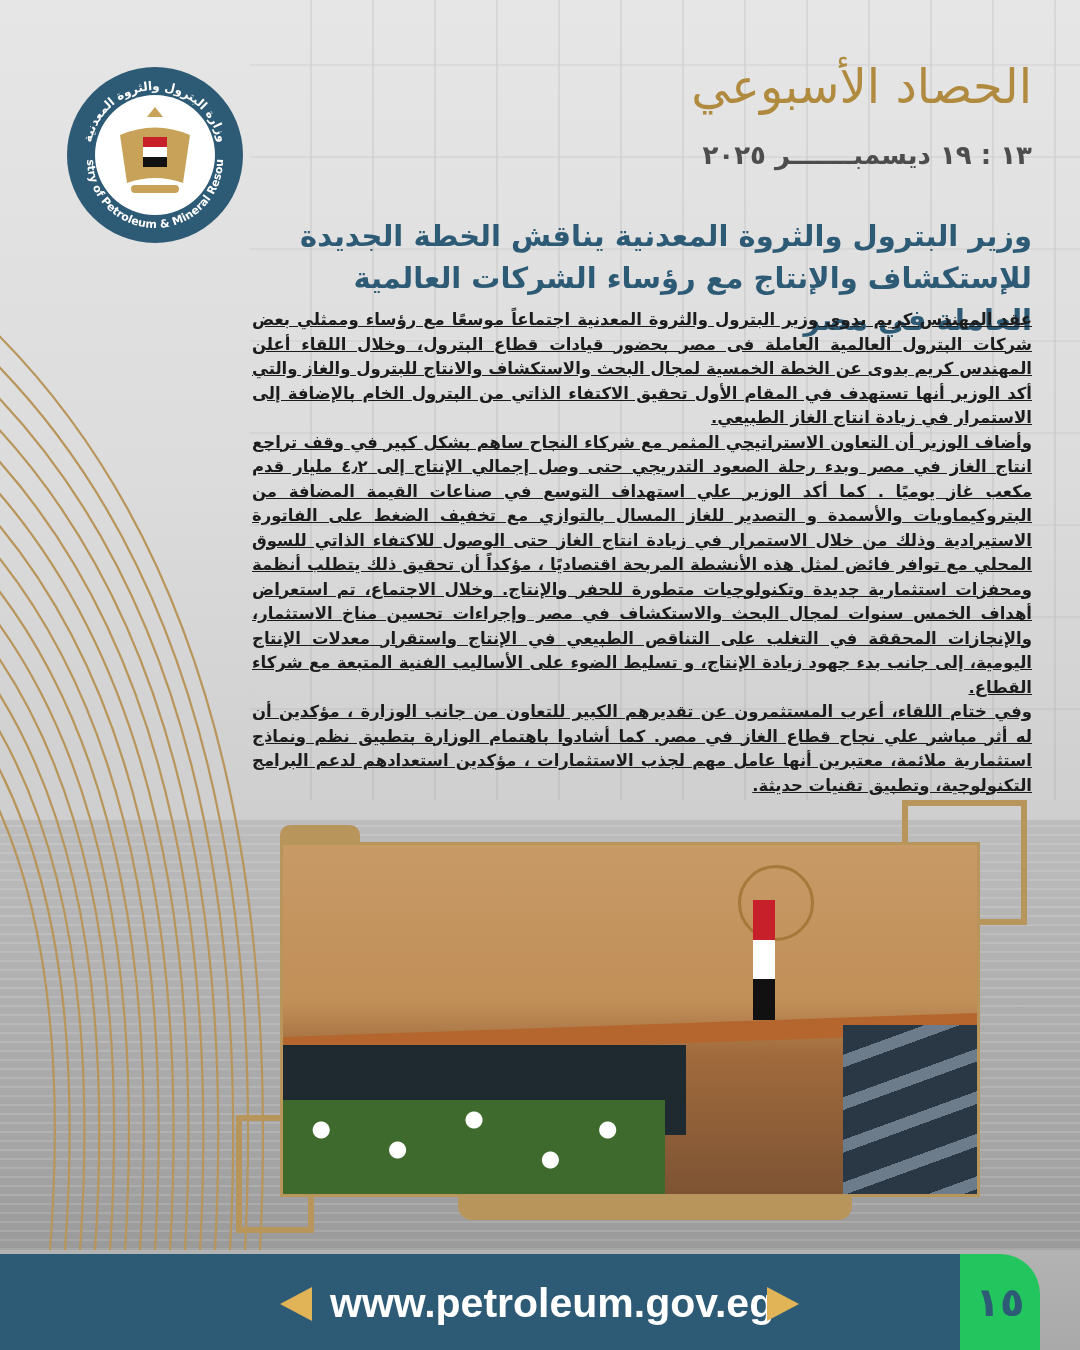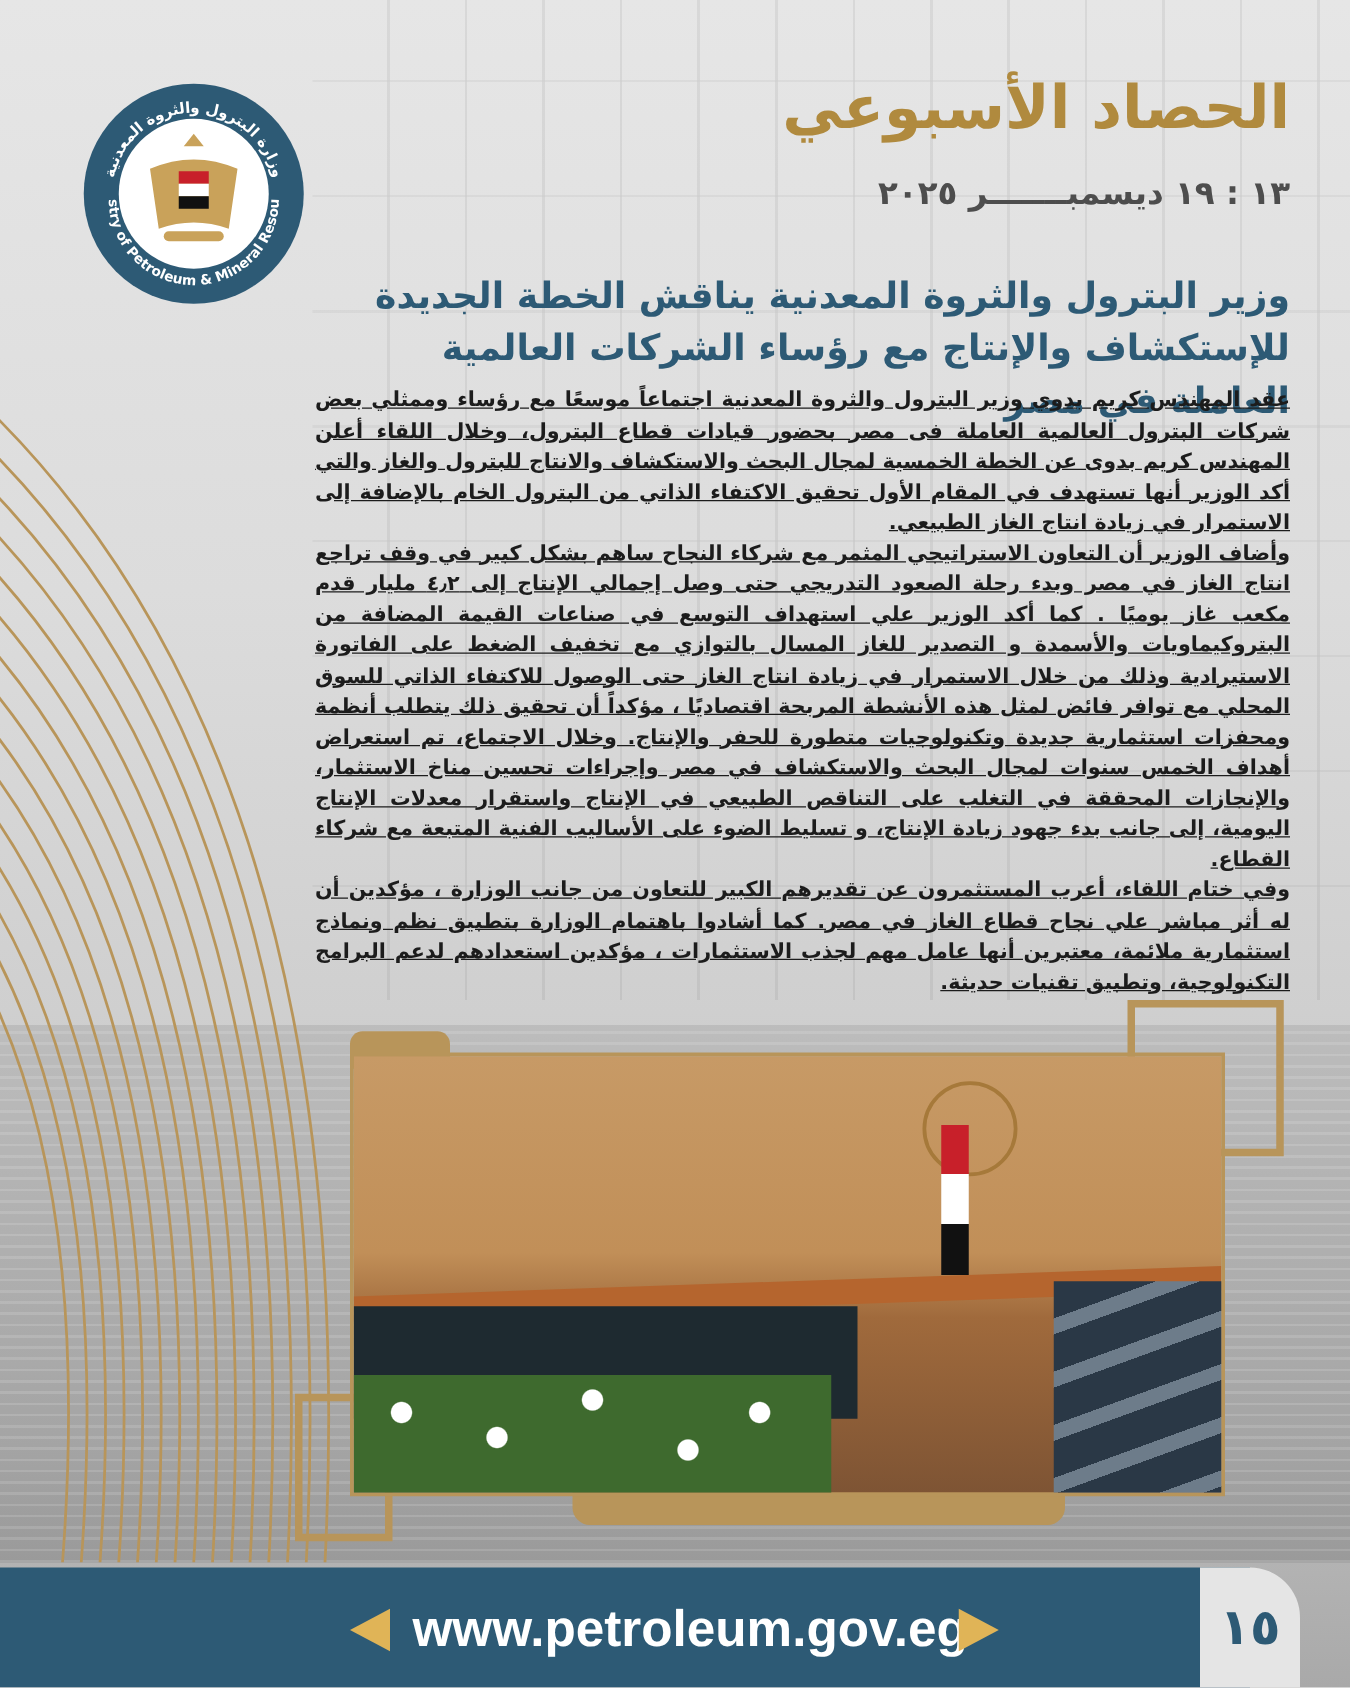--- a/index.html
+++ b/index.html
@@ -16,21 +16,21 @@
   }
   .bg-sea {
     position:absolute; left:0; top:820px; width:1080px; height:430px; opacity:0.35;
     background: repeating-linear-gradient(0deg, rgba(255,255,255,.25) 0 2px, transparent 2px 9px),
                 linear-gradient(180deg, #9c9c9c, #6e6e6e);
   }
   .arcs { position:absolute; left:0; top:150px; width:520px; height:1100px; }
   .logo { position:absolute; left:65px; top:65px; width:180px; height:180px; }
   .title {
     position:absolute; right:48px; top:58px; margin:0;
-    color:#b08a3e; font-size:48px; font-weight:bold; direction:rtl;
+    color:#b08a3e; font-size:48px; font-weight:normal; direction:rtl;
   }
   .date {
     position:absolute; right:48px; top:140px; margin:0;
     color:#4d4d4d; font-size:26px; font-weight:bold; direction:rtl;
   }
   .headline {
     position:absolute; right:48px; top:215px; width:780px; margin:0;
     color:#2d5a75; font-size:29px; font-weight:bold; line-height:42px;
     direction:rtl; text-align:right;
   }
@@ -61,21 +61,21 @@
   .ph-flag { position:absolute; left:470px; top:55px; width:22px; height:120px;
     background: linear-gradient(180deg, #c8202a 0 33%, #fff 33% 66%, #111 66%); }
   .ph-emblem { position:absolute; left:455px; top:20px; width:70px; height:70px; border-radius:50%; border:3px solid #a6793a; }
   .ph-people { position:absolute; left:560px; top:180px; width:140px; height:175px;
     background: repeating-linear-gradient(160deg, #2a3846 0 28px, #6d7c8a 28px 40px); }
   .footer {
     position:absolute; left:0; top:1254px; width:1000px; height:96px; background:#2d5a75;
   }
   .page-tab {
     position:absolute; left:960px; top:1254px; width:80px; height:96px;
-    background:#e5e5e5; border-top-right-radius:40px;
+    background:#22c55e; border-top-right-radius:40px;
   }
   .page-num {
     position:absolute; left:0; top:0; width:80px; height:96px; line-height:96px; text-align:center;
     color:#2d5a75; font-size:40px; font-weight:bold; font-family:"DejaVu Sans", sans-serif;
   }
   .url {
     position:absolute; left:330px; top:1280px; width:420px; text-align:center;
     color:#ffffff; font-size:41px; font-weight:bold; font-family:"Liberation Sans", sans-serif;
   }
   .arrow-left { position:absolute; left:280px; top:1287px; width:0; height:0;

